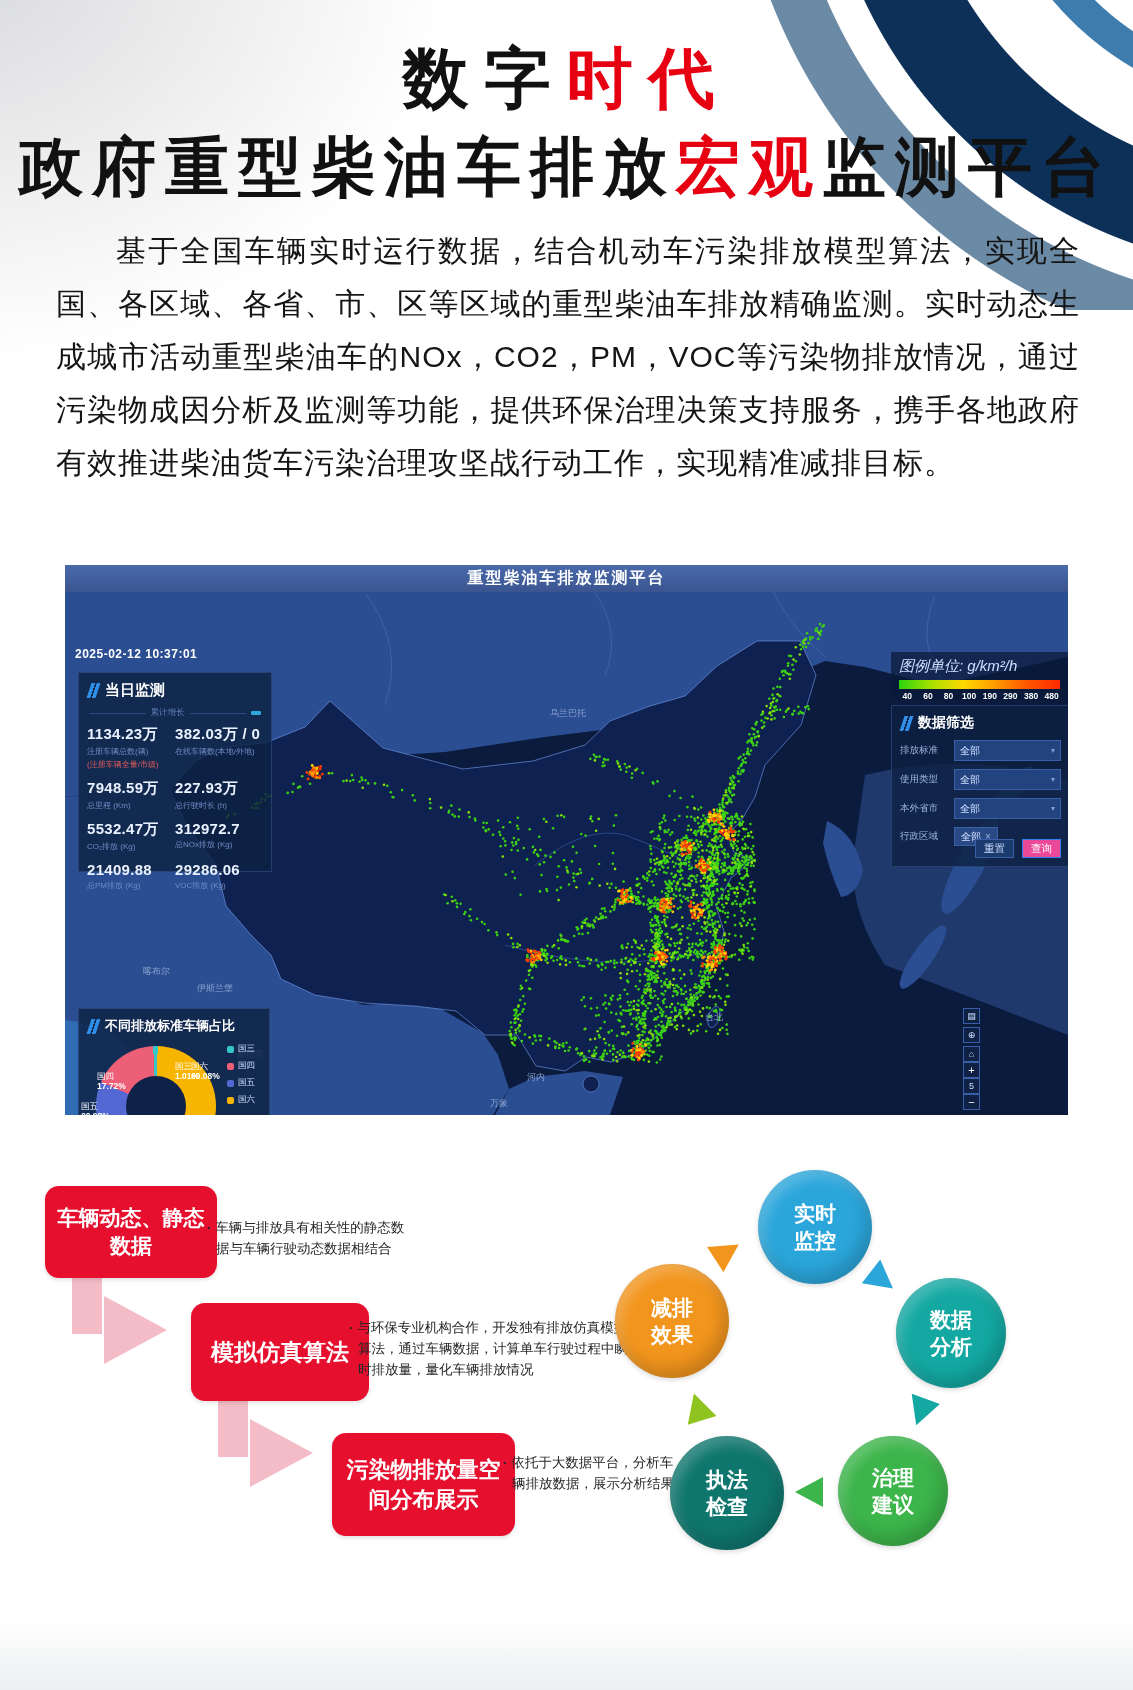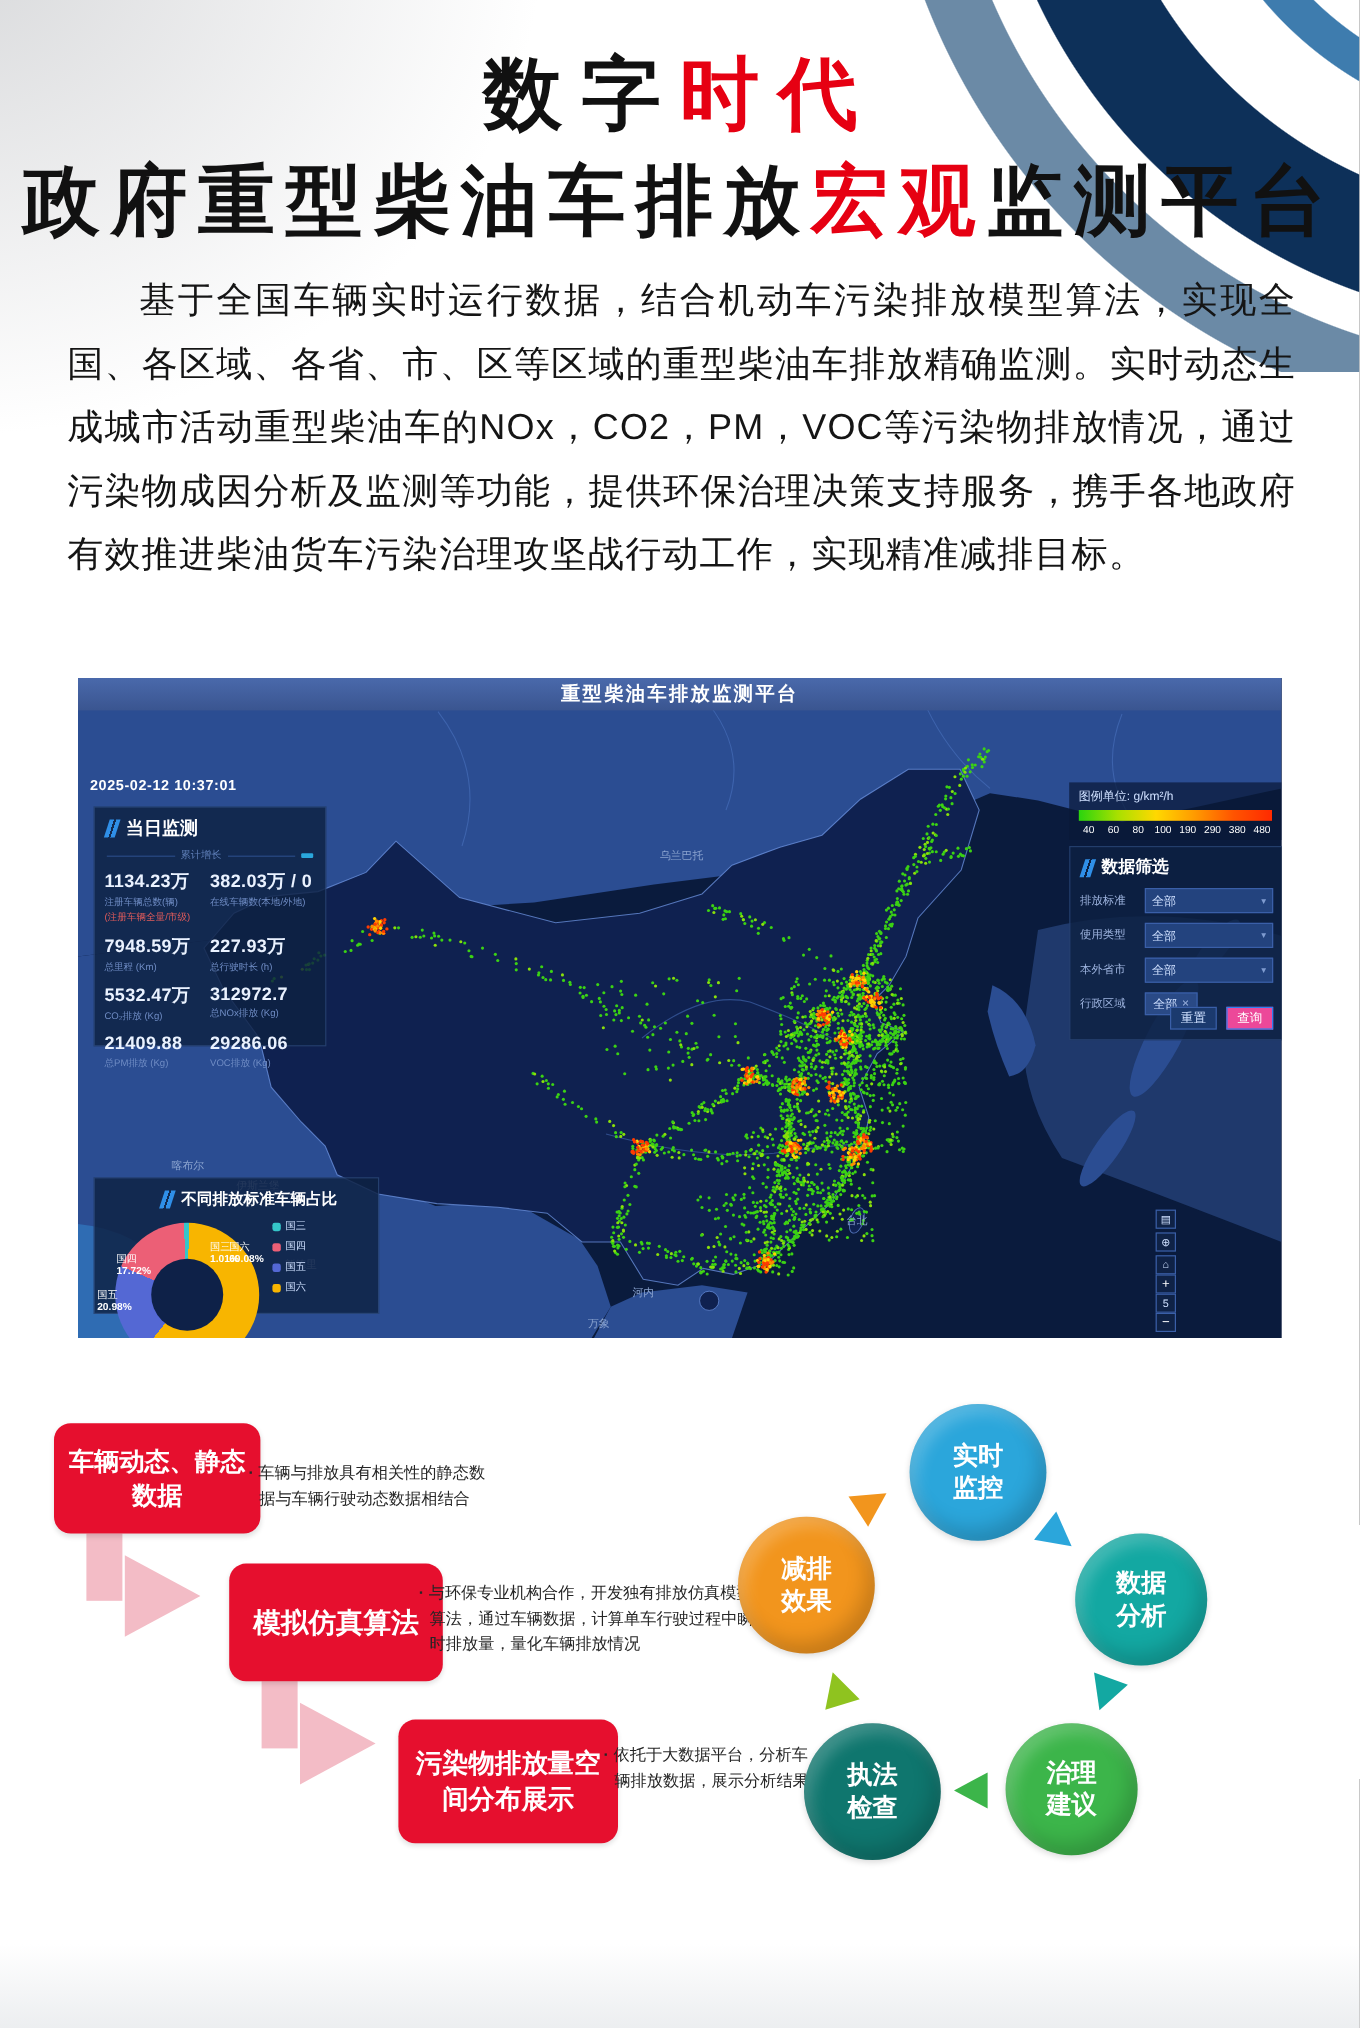--- a/index.html
+++ b/index.html
@@ -47,41 +47,41 @@
   .divider{display:flex;align-items:center;gap:5px;margin:7px 10px 4px 10px;justify-content:flex-end;}
   .divider i{flex:1;border-top:1px solid #2a4a86;height:0;}
   .divider span{color:#5f7fb8;font-size:8.5px;white-space:nowrap;}
   .divider b{width:10px;height:4px;background:#2aa7dc;border-radius:1px;}
   .stats{display:grid;grid-template-columns:1fr 1fr;padding:2px 8px;row-gap:9px;}
   .stat-value{font-size:15px;font-weight:bold;color:#eaf2ff;letter-spacing:.3px;}
   .stat-label{font-size:8px;color:#6f8cc4;margin-top:2px;}
   .stat-sub{font-size:8px;color:#e05b5b;margin-top:2px;}
   .legendbox{position:absolute;left:826px;top:87px;width:177px;height:48px;z-index:6;
              background:rgba(10,25,55,.72);}
-  .ltitle{color:#cfe0ff;font-size:10px;padding:5px 0 0 8px;}
+  .ltitle{color:#cfe0ff;font-size:15px;padding:5px 0 0 8px;font-style:italic;}
   .lgrad{margin:4px 8px 0 8px;height:9px;
          background:linear-gradient(90deg,#2ad40e,#a8e000,#ffd800,#ff9a00,#ff5400,#ff2a00);}
-  .lticks{display:flex;justify-content:space-between;padding:2px 6px 0 6px;}
+  .lticks{display:flex;justify-content:space-between;padding:2px 6px 0 6px;font-weight:bold;}
   .lticks span{color:#fff;font-size:8.5px;width:21px;text-align:center;}
   .filter{left:826px;top:140px;width:177px;height:160px;}
   .filter .ptitle{font-size:14px;}
   .frow{display:flex;align-items:center;margin:8px 8px 0 8px;gap:6px;}
   .flabel{color:#9fb5e0;font-size:9.5px;width:48px;white-space:nowrap;}
   .fselect{flex:1;height:19px;background:#23437e;border:1px solid #3a5fa8;display:flex;
            align-items:center;justify-content:space-between;padding:0 5px;cursor:pointer;}
   .fsel-text{color:#cfe0ff;font-size:10px;}
   .caret{color:#7f9bd0;font-size:8px;}
   .ftag{height:17px;background:#2a4a86;border:1px solid #3a5fa8;color:#cfe0ff;font-size:10px;
         display:inline-flex;align-items:center;gap:4px;padding:0 6px;cursor:pointer;}
   .ftag .x{color:#9fb5e0;font-size:10px;}
   .fbtns{position:absolute;right:8px;bottom:8px;display:flex;gap:8px;}
   .btn{height:19px;min-width:38px;font-size:10.5px;border:1px solid #3a5fa8;cursor:pointer;
        background:#1b3a6e;color:#cfe0ff;padding:0 8px;font-family:inherit;}
   .btn.submit{background:#ec4899;border-color:#2e7ff0;color:#fff;}
-  .donutp{left:13px;top:416px;width:190px;height:112px;overflow:visible;padding-left:46px;}
+  .donutp{left:13px;top:443px;width:190px;height:112px;overflow:visible;}
   .donutp .ptitle{font-size:13px;}
   .donut{position:absolute;left:17px;top:37px;width:120px;height:120px;border-radius:50%;}
   .hole{position:absolute;left:30px;top:30px;width:60px;height:60px;border-radius:50%;background:#0e2148;}
   .callout{position:absolute;color:#fff;font-size:8.5px;line-height:10px;z-index:3;white-space:nowrap;}
   .callout .pc{font-weight:bold;}
   .dlegend{position:absolute;left:148px;top:34px;display:flex;flex-direction:column;gap:5px;}
   .dleg-item{display:flex;align-items:center;gap:4px;color:#cfe0ff;font-size:8.5px;}
   .dleg-item i{width:7px;height:7px;border-radius:2px;display:inline-block;}
   .map-labels span{position:absolute;color:#8aa3cf;font-size:9px;z-index:4;white-space:nowrap;}
   .maptools{position:absolute;left:898px;top:443px;z-index:6;display:flex;flex-direction:column;gap:3px;}

